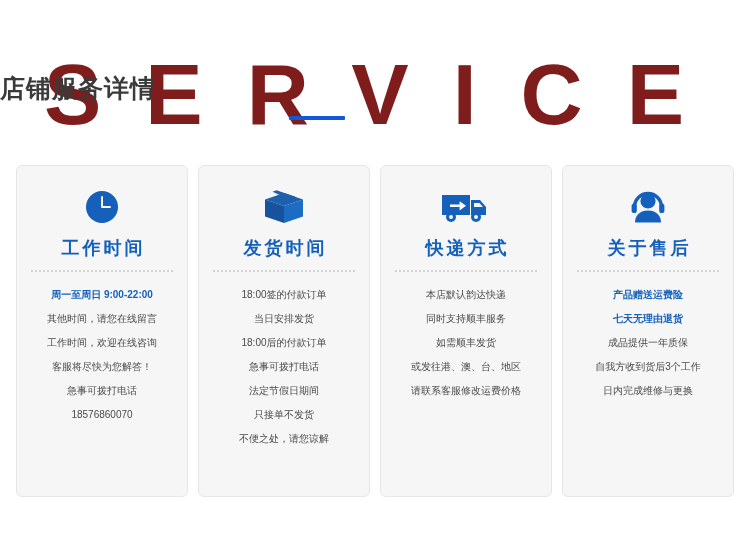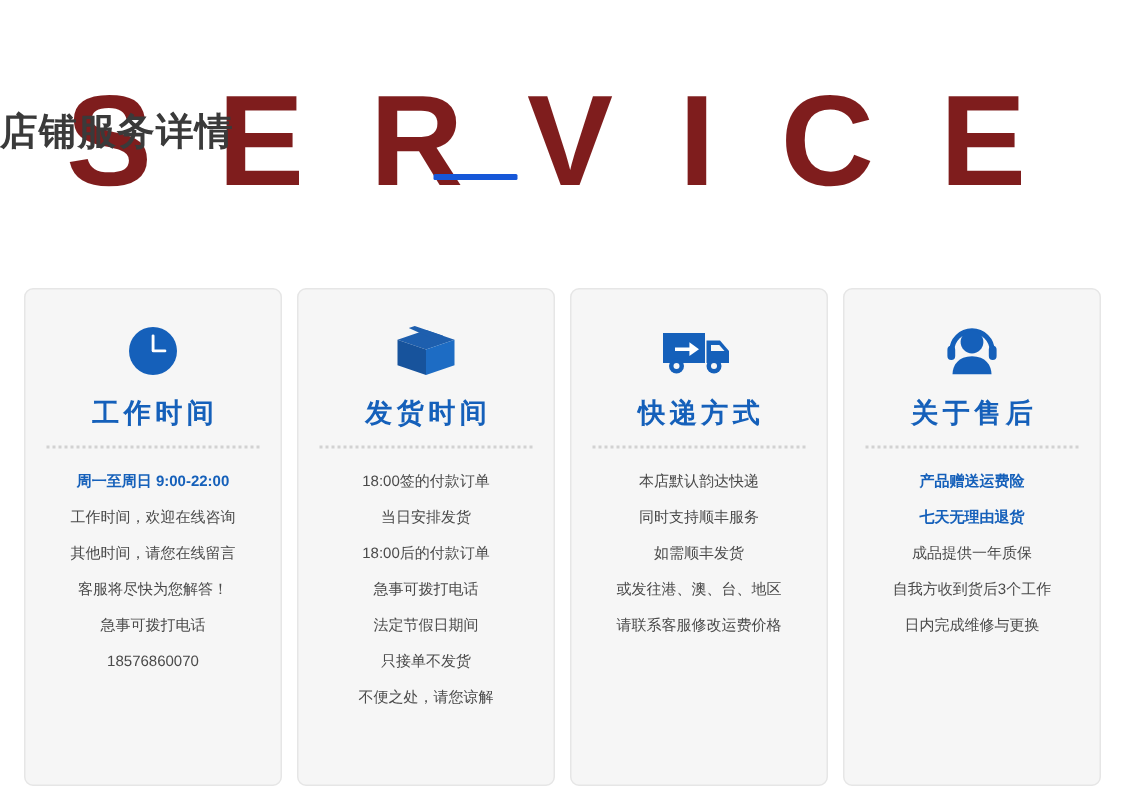--- a/index.html
+++ b/index.html
@@ -68,21 +68,20 @@
   }
   .card {
     width: 172px;
     height: 332px;
     box-sizing: border-box;
     background: #f6f6f6;
     border: 1px solid #e6e6e6;
     border-radius: 6px;
     padding: 18px 6px 0 6px;
     text-align: center;
-    margin-top: 27px;
   }
 
   .card-icon {
     height: 46px;
     display: flex;
     align-items: center;
     justify-content: center;
   }
   .card-title {
     margin-top: 6px;
@@ -130,22 +129,22 @@
       <svg width="40" height="40" viewBox="0 0 40 40" aria-hidden="true">
         <circle cx="20" cy="20" r="16" fill="#1560ba"></circle>
         <rect x="19.1" y="9" width="1.9" height="11.6" rx="0.9" fill="#ffffff"></rect>
         <rect x="19.3" y="19" width="9.6" height="1.9" rx="0.9" fill="#ffffff"></rect>
       </svg>
     </div>
     <div class="card-title">工作时间</div>
     <div class="divider"></div>
     <div class="card-lines">
       <div class="line accent">周一至周日 9:00-22:00</div>
+      <div class="line">其他时间，请您在线留言</div>
       <div class="line">工作时间，欢迎在线咨询</div>
-      <div class="line">其他时间，请您在线留言</div>
       <div class="line">客服将尽快为您解答！</div>
       <div class="line">急事可拨打电话</div>
       <div class="line">18576860070</div>
     </div>
   </div>
 
   <div class="card">
     <div class="card-icon">
       <svg width="46" height="42" viewBox="0 0 46 42" aria-hidden="true">
         <polygon points="23,7 42,13.5 23,20 4,13.5" fill="#1e5fae"></polygon>

